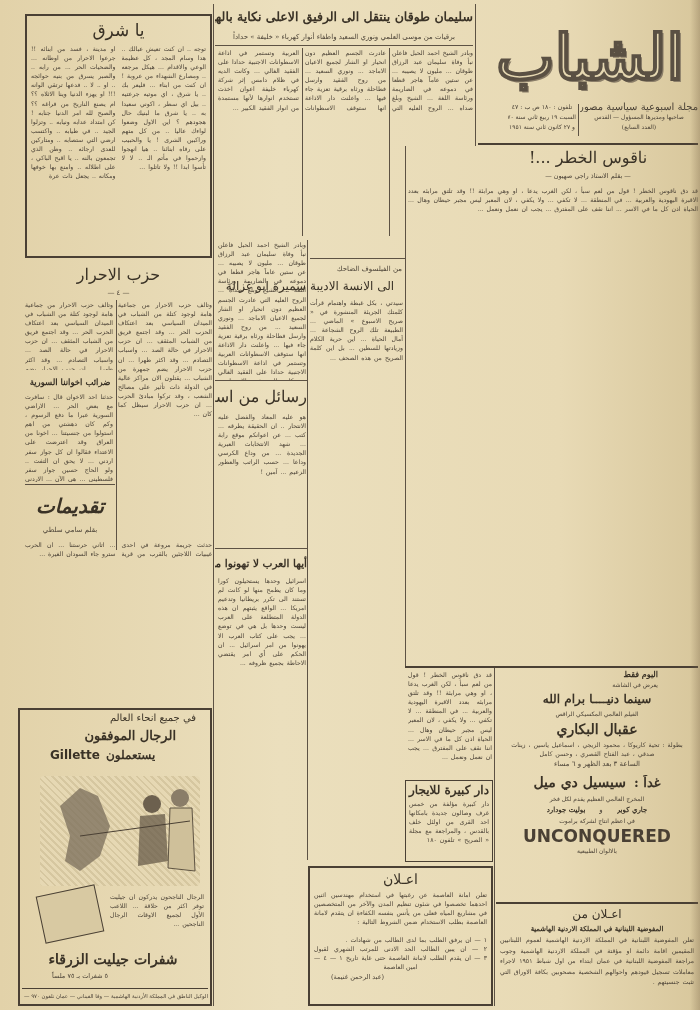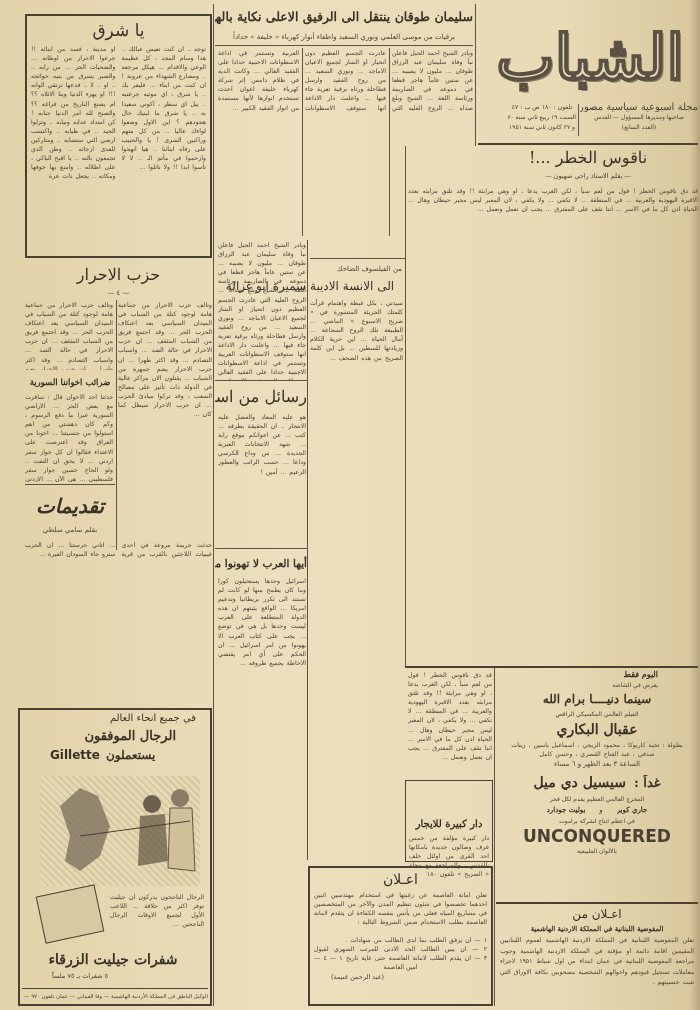--- a/index.html
+++ b/index.html
@@ -100,21 +100,21 @@
 
   <div class="rule-h" style="left:215px;top:548px;width:92px;"></div>
   <div class="box" style="left:215px;top:552px;width:92px;height:22px;">
     <div class="hl" style="font-size:10.5px;line-height:22px;">أيها العرب لا تهونوا من اسرائيل</div>
   </div>
   <div class="box txt" style="left:218px;top:576px;width:88px;height:430px;">اسرائيل وحدها يستحيلون كورا وما كان يطمح منها لو كانت لم تستند الى تكرر بريطانيا وتدعيم امريكا ... الواقع يثبتهم ان هذه الدولة المتطلعة على العرب ليست وحدها بل هي في توضع ... يجب على كتاب العرب الا يهونوا من امر اسرائيل ... ان الحكم على أي امر يقتضي الاحاطة بجميع ظروفه ...</div>
 
   <div class="box txt" style="left:218px;top:412px;width:88px;height:134px;">هو عليه المعاد والفضل عليه الانتحار .. ان الحقيقة يطرقه ... كتب ... عن اعوانكم موقع رابة ... شهد الانتخابات العبرية الجديدة ... من وداع الكرسي وداعا ... حسب الراتب والعطور الزعيم ... آمين !</div>
 
   <div class="box" style="left:405px;top:780px;width:88px;height:82px;border:1px solid #4a4034;">
-    <div class="hl" style="font-size:10px;line-height:18px;margin-top:34px;">دار كبيرة للايجار</div>
+    <div class="hl" style="font-size:12px;line-height:18px;">دار كبيرة للايجار</div>
     <div class="txt" style="padding:0 3px;height:60px;">دار كبيرة مؤلفة من خمس غرف وصالون جديدة بامكانها احد القرى من اولئل خلف بالقدس ، والمراجعة مع مجلة « الصريح » تلفون ١٨٠</div>
   </div>
 
   <div class="box ad-frame" style="left:308px;top:866px;width:185px;height:140px;">
     <div class="hl" style="font-size:14px;line-height:22px;font-weight:normal;">اعـلان</div>
     <div class="txt" style="padding:0 4px;height:45px;">تعلن امانة العاصمة عن رغبتها في استخدام مهندسين اثنين احدهما تخصصوا في شئون تنظيم المدن والآخر من المتخصصين في مشاريع المياه فعلى من يأنس بنفسه الكفاءة ان يتقدم لامانة العاصمة بطلب الاستخدام ضمن الشروط التالية :</div>
     <div class="txt" style="padding:0 4px;height:9px;">١ — ان يرفق الطلب بما لدى الطالب من شهادات .</div>
     <div class="txt" style="padding:0 4px;height:9px;">٢ — ان يبين الطالب الحد الادنى للمرتب الشهري لقبول الاستخدام</div>
     <div class="txt" style="padding:0 4px;height:9px;">٣ — ان يقدم الطلب لامانة العاصمة حتى غاية تاريخ ١ — ٤ — ١٩٥١</div>
     <div class="sub" style="font-size:6.2px;line-height:9px;">امين العاصمة</div>

